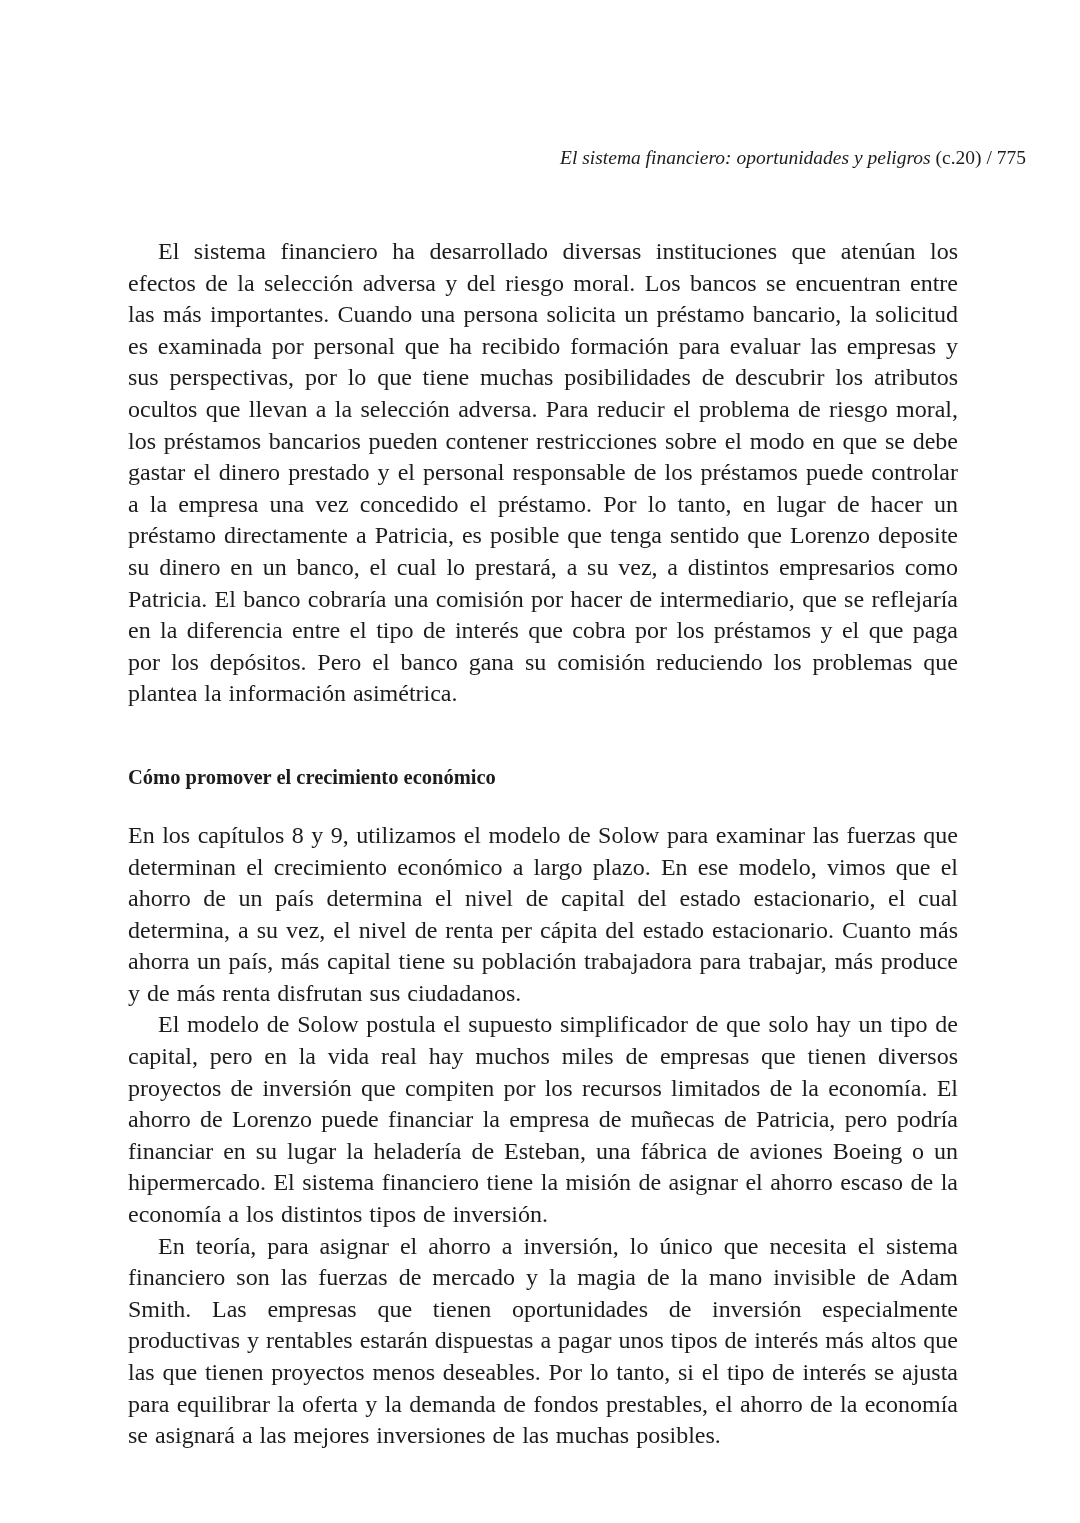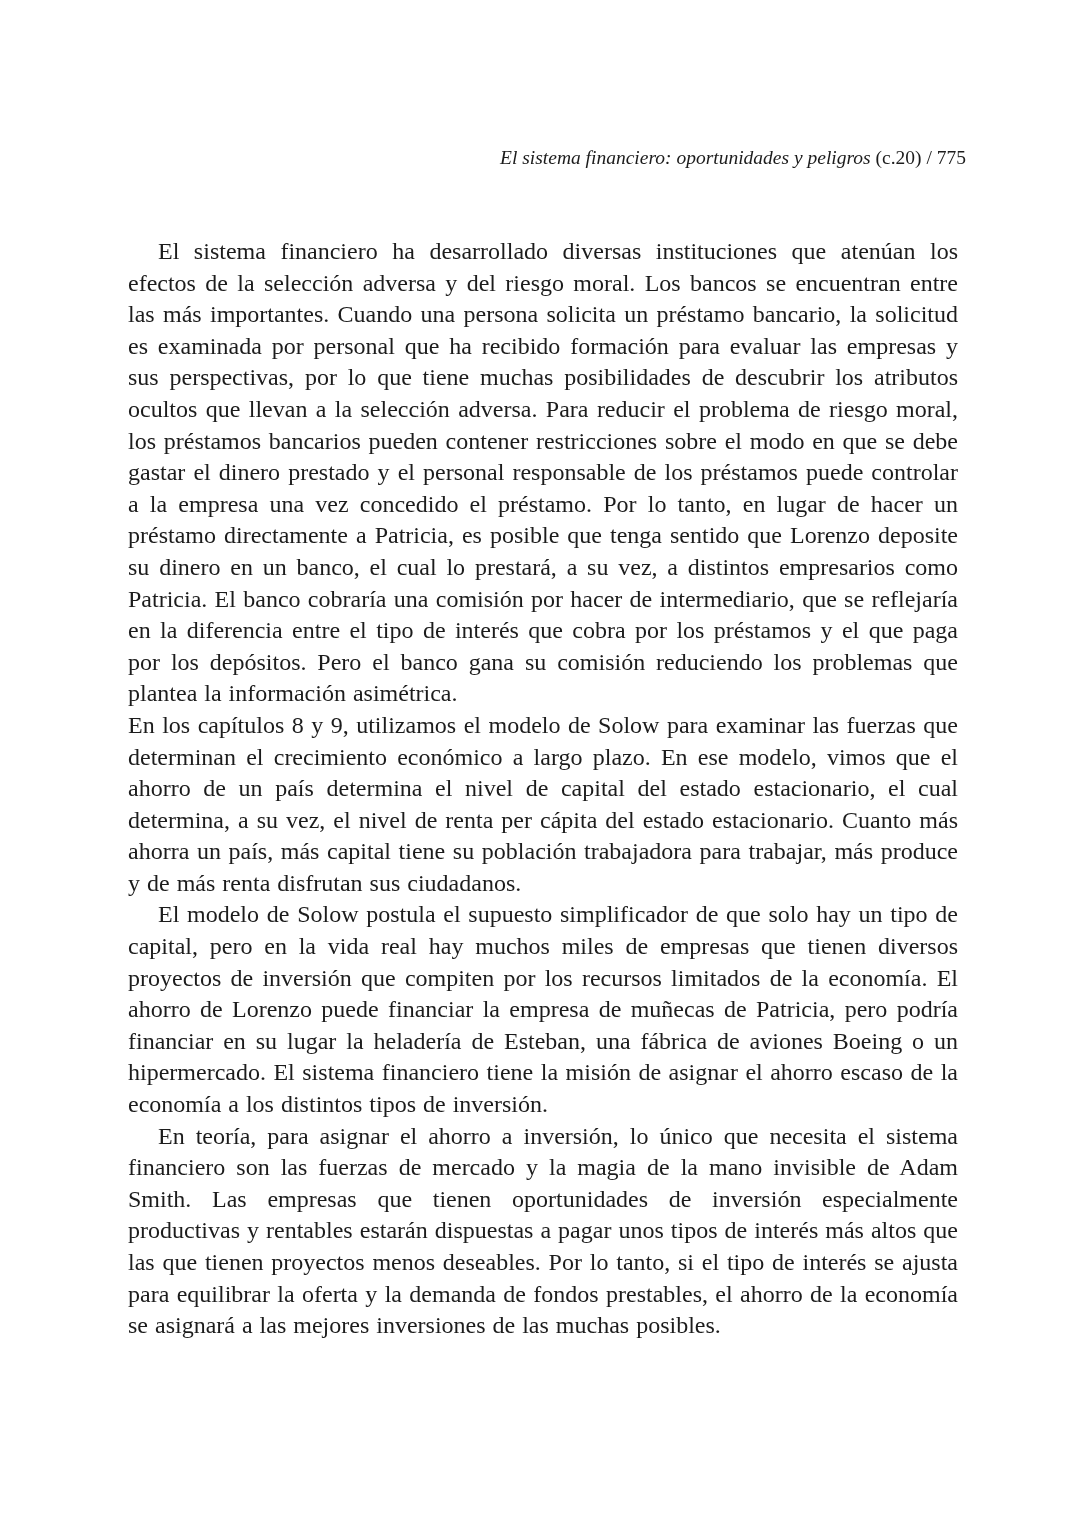--- a/index.html
+++ b/index.html
@@ -11,21 +11,21 @@
     width: 1080px;
     height: 1523px;
     font-family: "Liberation Serif", "DejaVu Serif", serif;
     color: #1c1c1c;
     overflow: hidden;
   }
   .page {
     box-sizing: border-box;
     width: 1080px;
     height: 1523px;
-    padding: 122px 114px 0 128px;
+    padding: 122px 54px 0 128px;
     background: #ffffff;
   }
   .running-head {
     font-size: 19.5px;
     line-height: 24px;
     text-align: right;
     margin-bottom: 42px;
     white-space: pre-wrap;
   }
   .rh-italic {
@@ -61,20 +61,21 @@
 <div class="page">
 
   <div class="running-head">
     <span class="rh-italic">El sistema financiero: oportunidades y peligros</span><span class="rh-rest"> (c.20) / 775</span>
   </div>
 
   <div class="body-text">
 
     <p class="para indent">El sistema financiero ha desarrollado diversas instituciones que atenúan los efectos de la selección adversa y del riesgo moral. Los bancos se encuentran entre las más importantes. Cuando una persona solicita un préstamo bancario, la solicitud es examinada por personal que ha recibido formación para evaluar las empresas y sus perspectivas, por lo que tiene muchas posibilidades de descubrir los atributos ocultos que llevan a la selección adversa. Para reducir el problema de riesgo moral, los préstamos bancarios pueden contener restricciones sobre el modo en que se debe gastar el dinero prestado y el personal responsable de los préstamos puede controlar a la empresa una vez concedido el préstamo. Por lo tanto, en lugar de hacer un préstamo directamente a Patricia, es posible que tenga sentido que Lorenzo deposite su dinero en un banco, el cual lo prestará, a su vez, a distintos empresarios como Patricia. El banco cobraría una comisión por hacer de intermediario, que se reflejaría en la diferencia entre el tipo de interés que cobra por los préstamos y el que paga por los depósitos. Pero el banco gana su comisión reduciendo los problemas que plantea la información asimétrica.</p>
 
+    <h2 class="section-heading">Cómo promover el crecimiento económico</h2>
 
     <p class="para">En los capítulos 8 y 9, utilizamos el modelo de Solow para examinar las fuerzas que determinan el crecimiento económico a largo plazo. En ese modelo, vimos que el ahorro de un país determina el nivel de capital del estado estacionario, el cual determina, a su vez, el nivel de renta per cápita del estado estacionario. Cuanto más ahorra un país, más capital tiene su población trabajadora para trabajar, más produce y de más renta disfrutan sus ciudadanos.</p>
 
     <p class="para indent">El modelo de Solow postula el supuesto simplificador de que solo hay un tipo de capital, pero en la vida real hay muchos miles de empresas que tienen diversos proyectos de inversión que compiten por los recursos limitados de la economía. El ahorro de Lorenzo puede financiar la empresa de muñecas de Patricia, pero podría financiar en su lugar la heladería de Esteban, una fábrica de aviones Boeing o un hipermercado. El sistema financiero tiene la misión de asignar el ahorro escaso de la economía a los distintos tipos de inversión.</p>
 
     <p class="para indent">En teoría, para asignar el ahorro a inversión, lo único que necesita el sistema financiero son las fuerzas de mercado y la magia de la mano invisible de Adam Smith. Las empresas que tienen oportunidades de inversión especialmente productivas y rentables estarán dispuestas a pagar unos tipos de interés más altos que las que tienen proyectos menos deseables. Por lo tanto, si el tipo de interés se ajusta para equilibrar la oferta y la demanda de fondos prestables, el ahorro de la economía se asignará a las mejores inversiones de las muchas posibles.</p>
 
   </div>
 
 </div>

